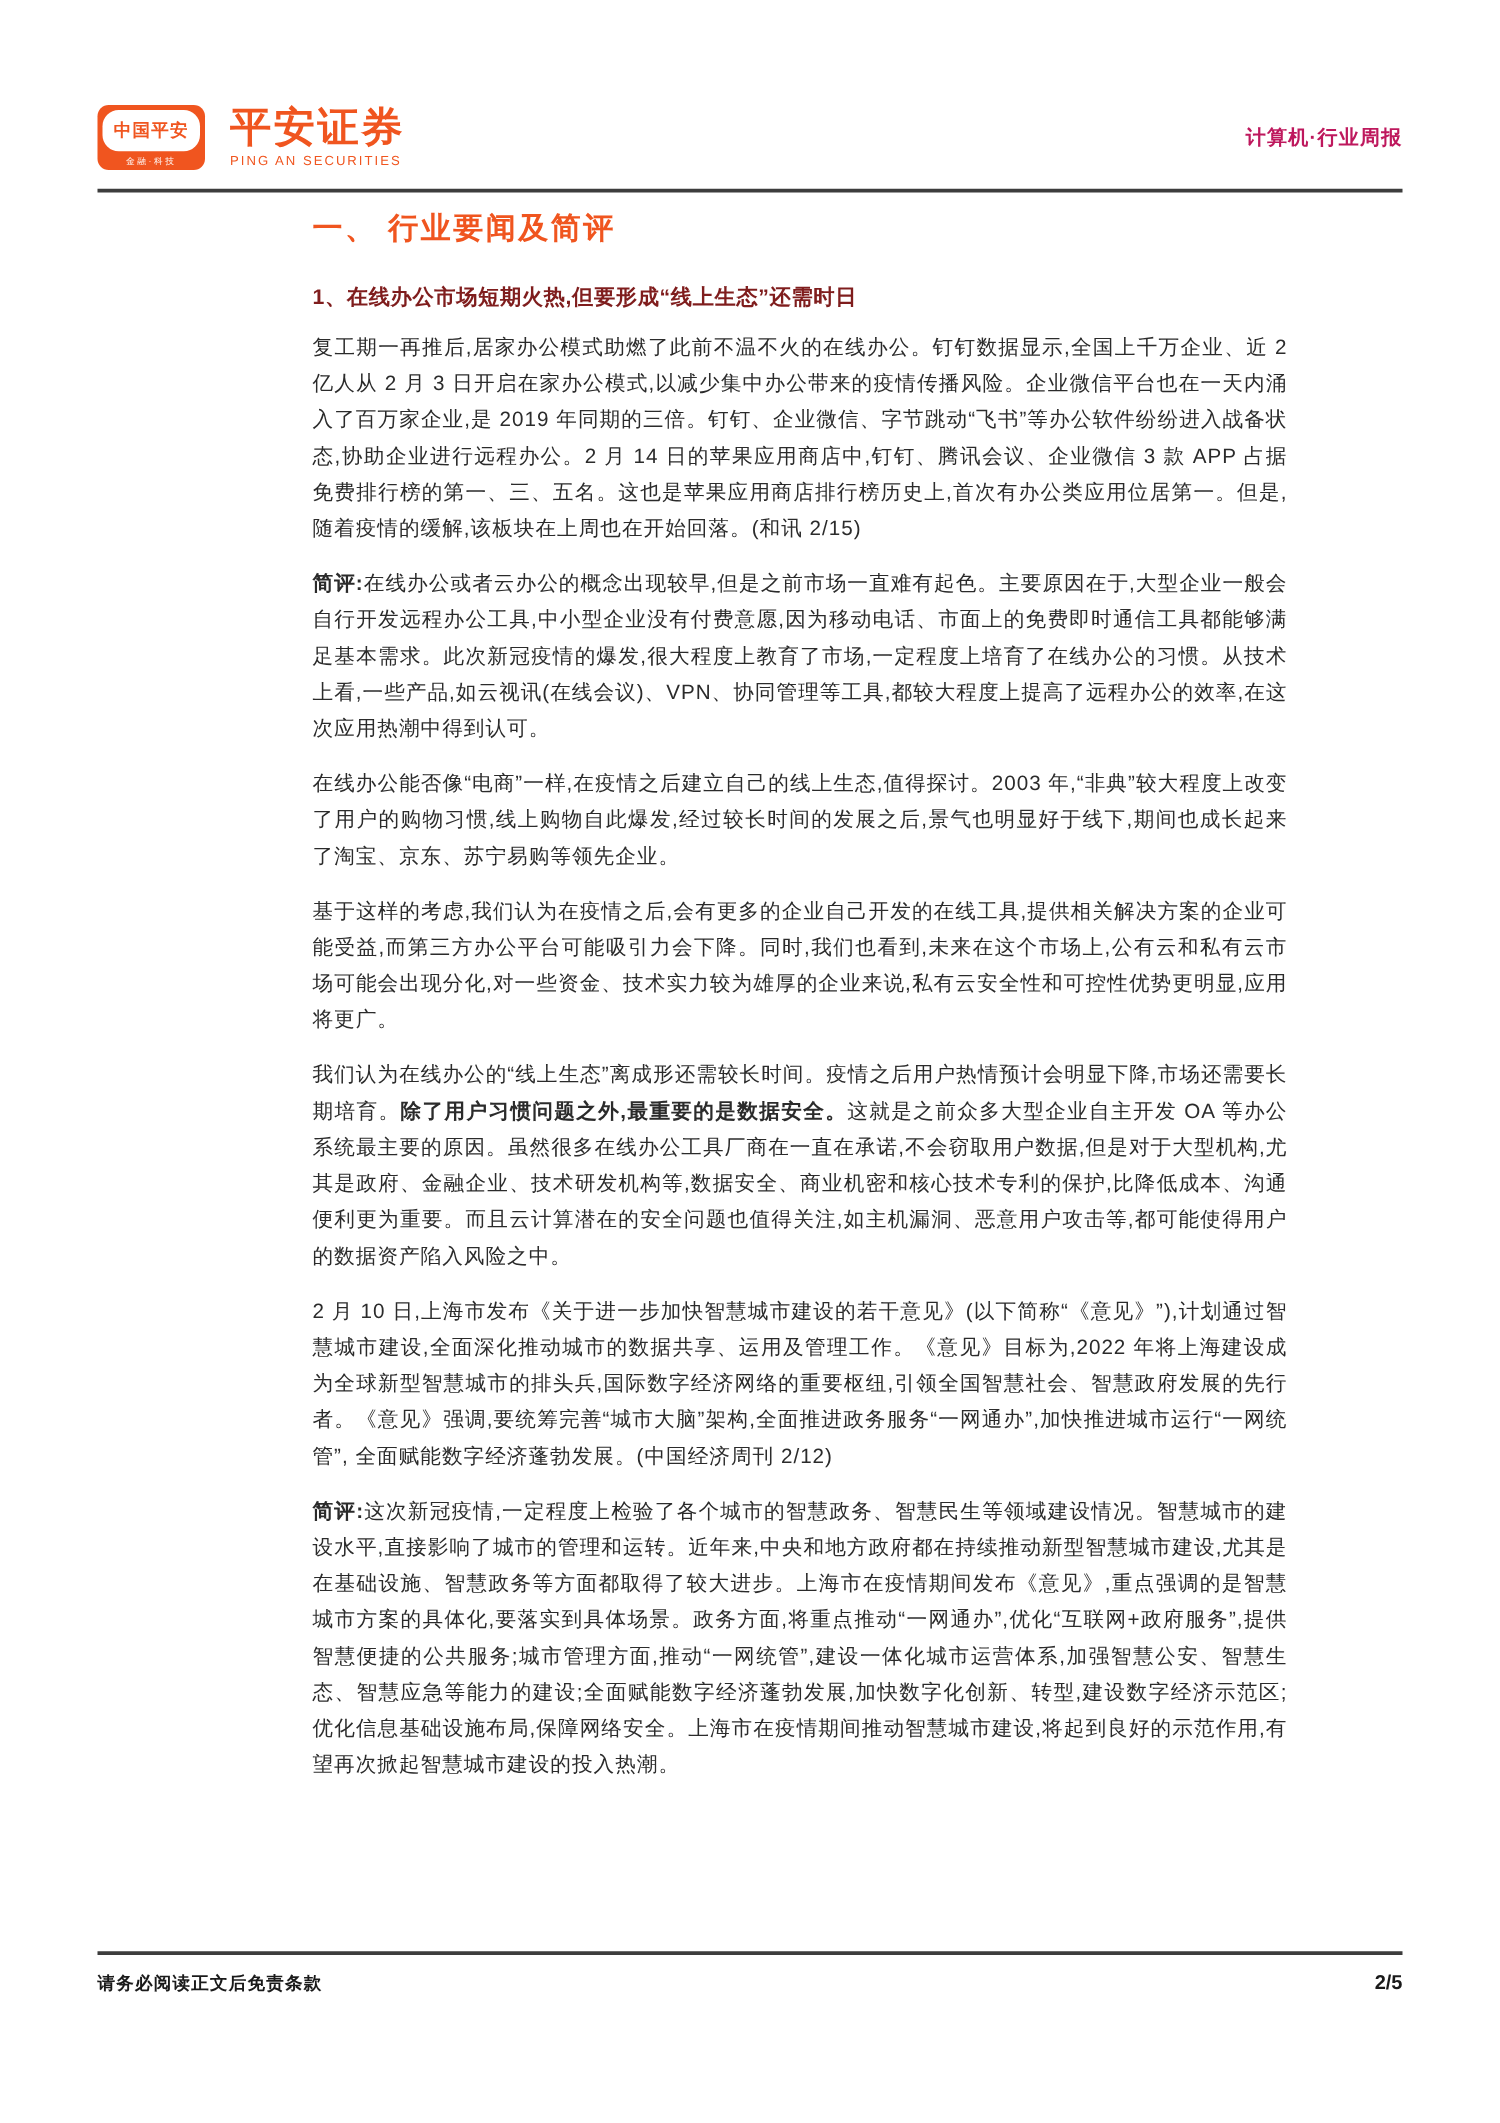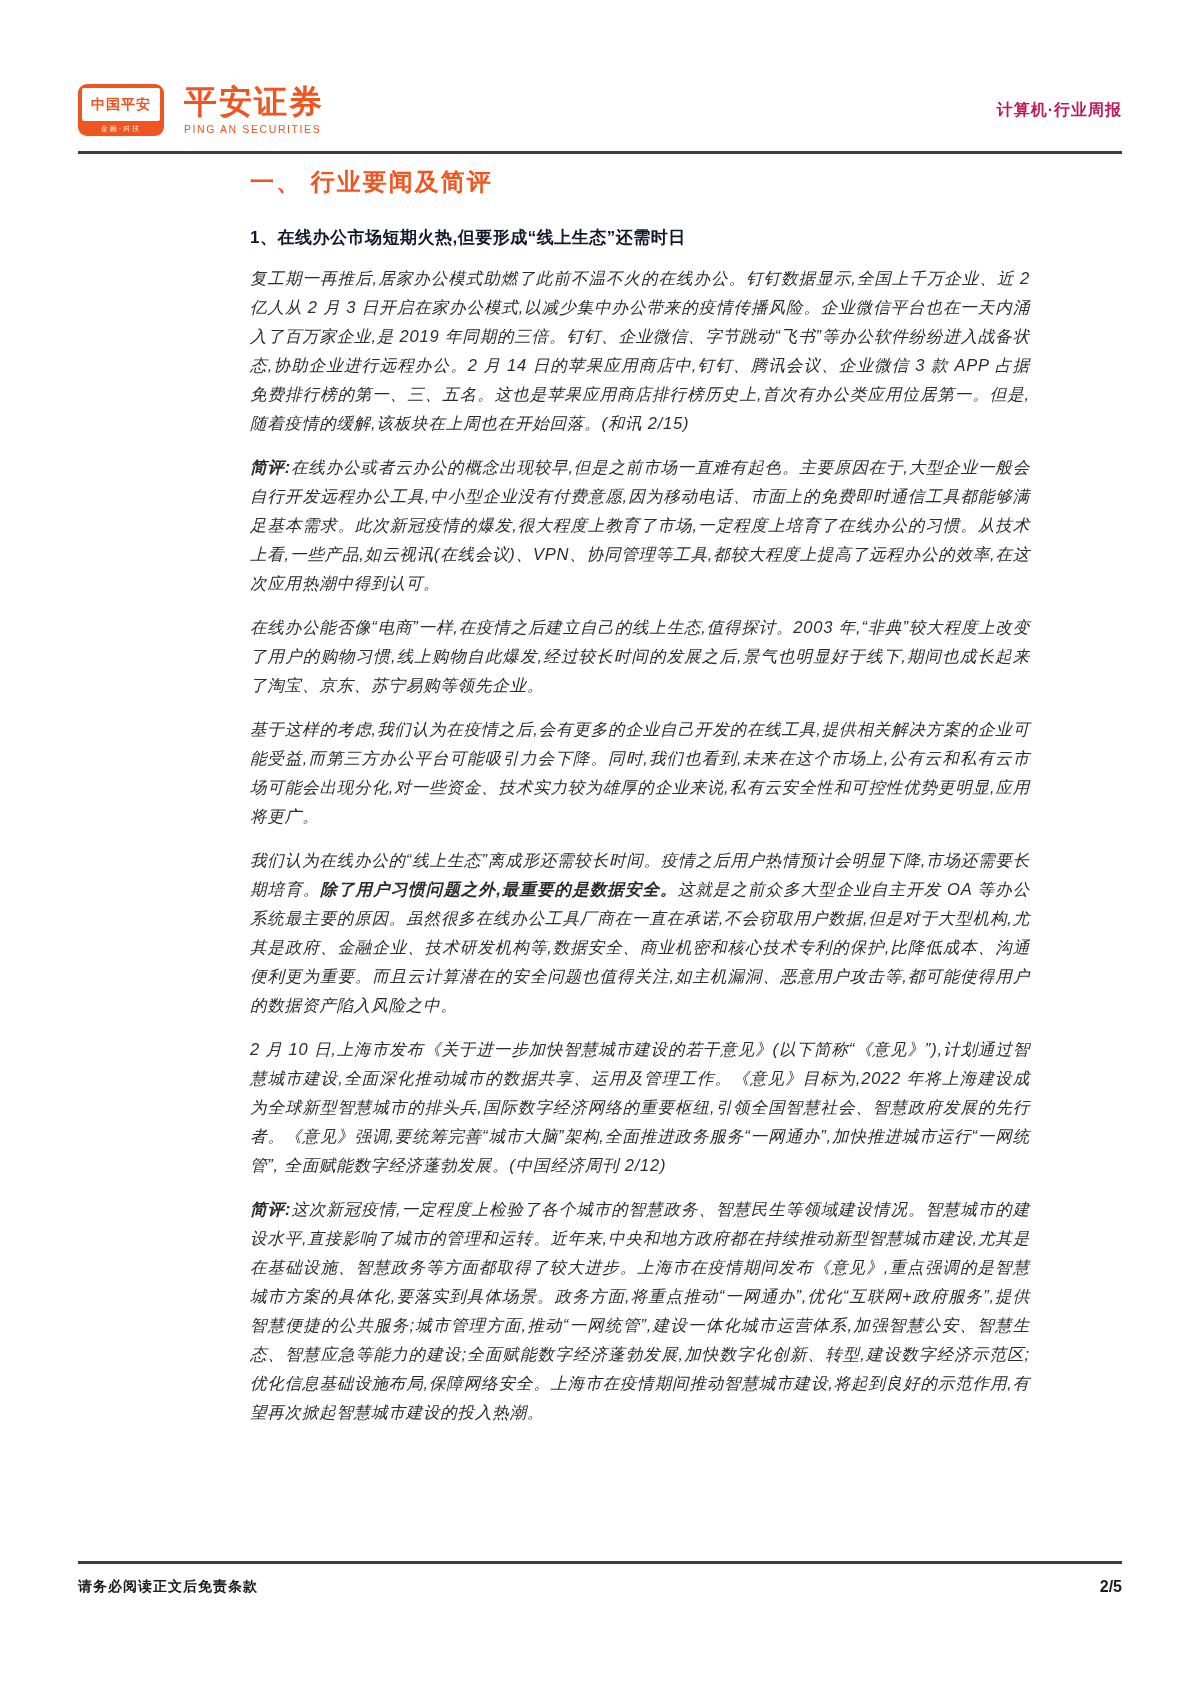--- a/index.html
+++ b/index.html
@@ -25,21 +25,21 @@
     width: 86px; height: 52px;
     background: #f0551f;
     border-radius: 9px;
     display: flex; flex-direction: column;
     overflow: hidden;
     box-sizing: border-box;
   }
   .logo-badge-inner {
     margin: 4px 4px 0 4px;
     background: #ffffff;
-    border-radius: 2px;
+    border-radius: 13px;
     flex: 1;
     display: flex; align-items: center; justify-content: center;
     color: #f0551f;
     font-weight: bold;
     font-size: 14px;
     letter-spacing: 1px;
   }
   .logo-badge-strip {
     height: 15px;
     display: flex; align-items: center; justify-content: center;
@@ -82,36 +82,35 @@
     width: 780px;
   }
   .section-title {
     color: #f0551f;
     font-size: 24px;
     font-weight: bold;
     letter-spacing: 2px;
     margin: 0 0 28px 0;
   }
   .h-item {
-    color: #0f172a;
+    color: #7f1d1d;
     font-size: 17px;
     font-weight: bold;
     letter-spacing: 0.5px;
     margin: 26px 0 14px 0;
     line-height: 24px;
   }
   .h-item:first-of-type { margin-top: 0; }
   .para {
     color: #2b2b2b;
     font-size: 16.5px;
     line-height: 29px;
     letter-spacing: 0.8px;
     text-align: justify;
     margin: 0 0 15px 0;
-    font-style: italic;
   }
   .para .bold { font-weight: bold; }
 
   
   .footer-rule {
     position: absolute;
     top: 1561px; left: 78px; right: 78px;
     height: 3px;
     background: #3d3d3d;
   }

